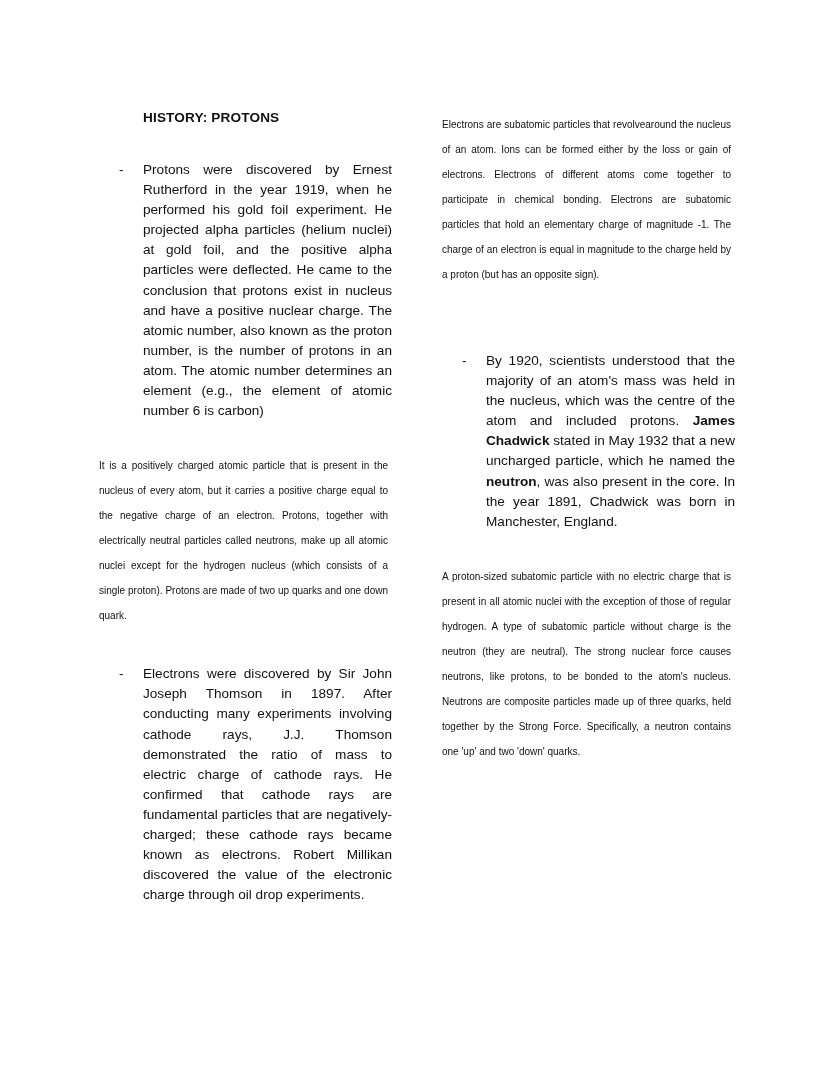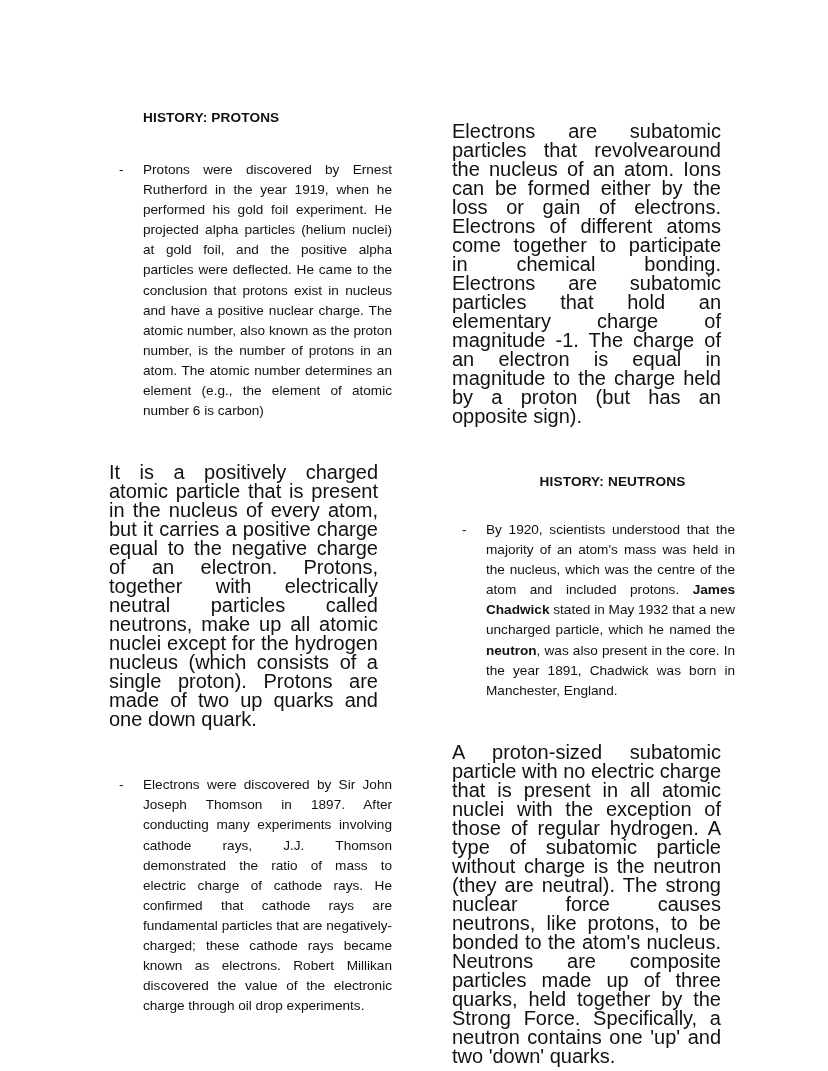--- a/index.html
+++ b/index.html
@@ -42,25 +42,25 @@
   }
   .heading-indented {
     padding-left: 48px;
   }
   .heading-centered {
     padding-left: 52px;
     text-align: center;
   }
   
   .para {
-    font-size: 20px;
-    line-height: 19px;
+    font-size: 10px;
+    line-height: 25px;
     text-align: justify;
     text-justify: inter-word;
-    margin: 14px;
+    margin: 4px;
     hyphens: none;
   }
   
   .bullet {
     position: relative;
     padding-left: 48px;
     font-size: 13.6px;
     line-height: 20.1px;
     text-align: justify;
     text-justify: inter-word;
@@ -110,21 +110,20 @@
       </div>
 
     </div>
 
     <div class="column">
 
       <div class="para">Electrons are subatomic particles that revolvearound the nucleus of an atom. Ions can be formed either by the loss or gain of electrons. Electrons of different atoms come together to participate in chemical bonding. Electrons are subatomic particles that hold an elementary charge of magnitude -1. The charge of an electron is equal in magnitude to the charge held by a proton (but has an opposite sign).</div>
 
       <div class="sp-32"></div>
 
-      <div class="heading heading-centered">HISTORY: NEUTRONS</div>
 
       <div class="sp-28"></div>
 
       <div class="bullet">
         <span class="dash">-</span>
         <span class="btext" id="neutron-rich-text"><span>By 1920, scientists understood that the majority of an atom's mass was held in the nucleus, which was the centre of the atom and included protons. </span><b>James Chadwick</b><span> stated in May 1932 that a new uncharged particle, which he named the </span><b>neutron</b><span>, was also present in the core. In the year 1891, Chadwick was born in Manchester, England.</span></span>
       </div>
 
       <div class="sp-28"></div>
 

